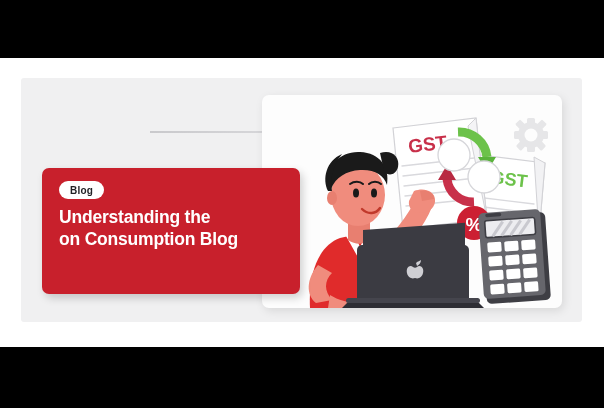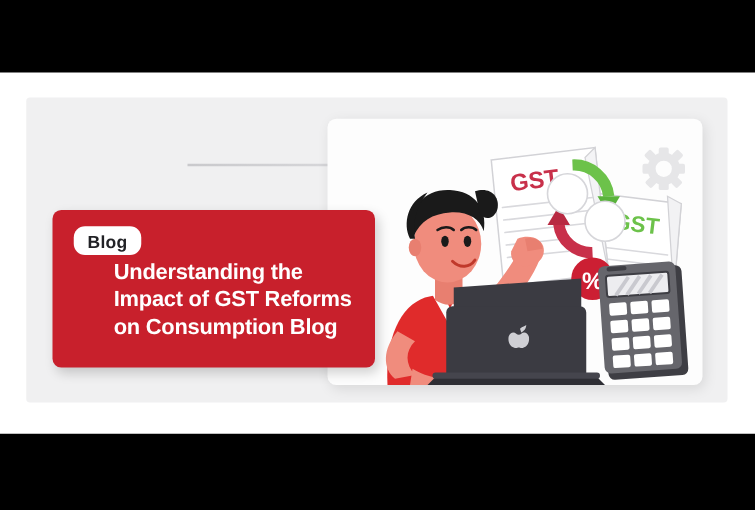--- a/index.html
+++ b/index.html
@@ -41,32 +41,32 @@
   #red-card{
     position:absolute;left:42px;top:168px;width:258px;height:126px;
     background:#c8202c;
     border-radius:7px;
     box-shadow:3px 4px 9px rgba(0,0,0,0.18);
     z-index:6;
   }
   #blog-badge{
     position:absolute;left:17px;top:13px;
     background:#ffffff;color:#222226;
-    font-size:14px;font-weight:bold;
+    font-size:10px;font-weight:bold;
     padding:3.5px 11px;border-radius:9px;
     letter-spacing:0.2px;
   }
   #post-title{
     position:absolute;left:17px;top:38px;width:230px;
     color:#ffffff;
     font-size:17.5px;font-weight:bold;
     line-height:22px;
     letter-spacing:-0.2px;
   }
-  #post-title div{white-space:nowrap;margin-left:32px;}
+  #post-title div{white-space:nowrap;}
   
   #illus-card{
     position:absolute;left:262px;top:95px;width:300px;height:213px;
     background:#fdfdfd;
     border-radius:7px;
     box-shadow:2px 3px 10px rgba(0,0,0,0.10);
     overflow:hidden;
     z-index:4;
   }
   #illus-svg{display:block;}
@@ -240,16 +240,15 @@
       </g>
     </g>
 
   </svg>
 </div>
 
 <div id="red-card">
   <div id="blog-badge">Blog</div>
   <div id="post-title">
     <div>Understanding the</div>
-    <div>Impact of GST Reforms</div>
     <div>on Consumption Blog</div>
   </div>
 </div>
 
 </body></html>

